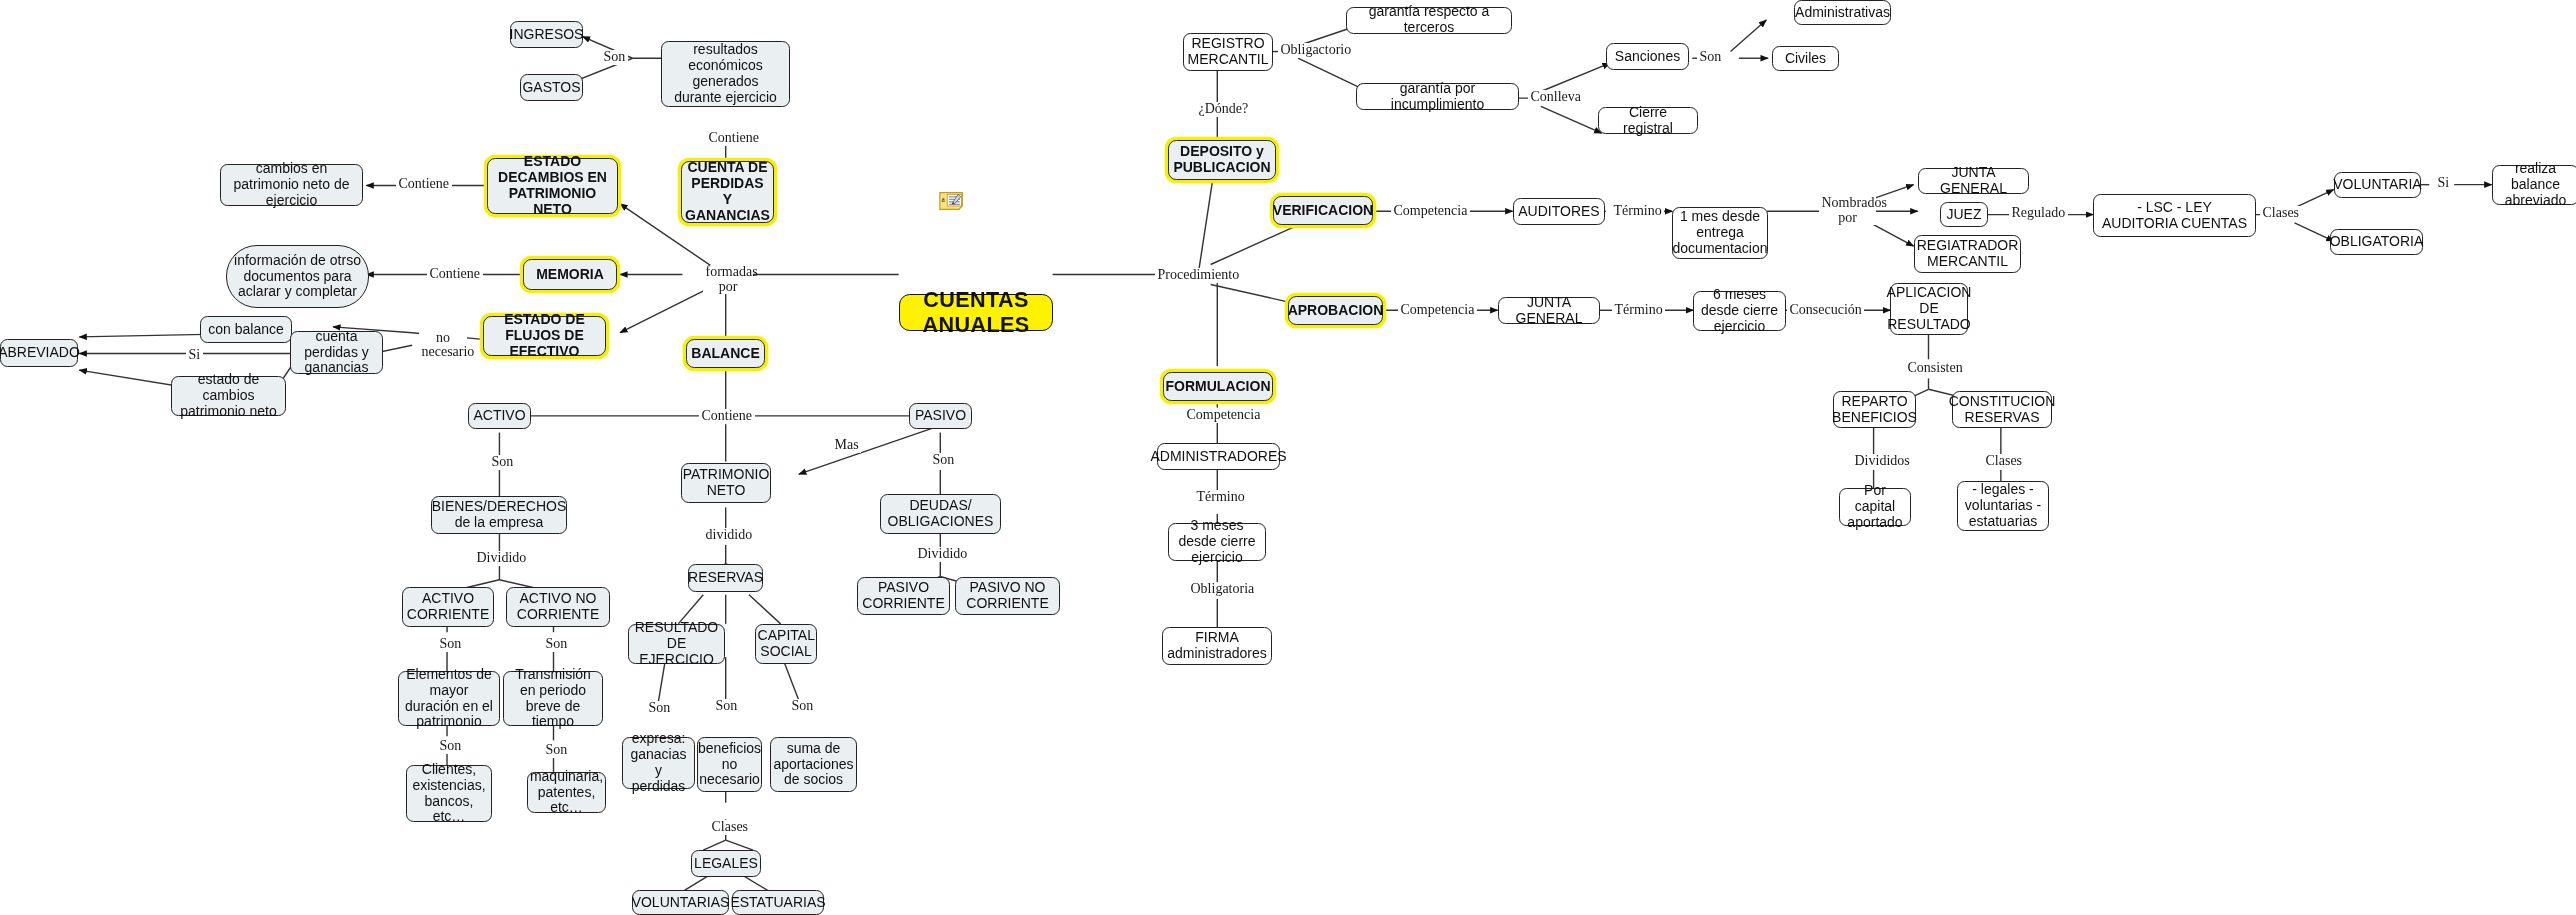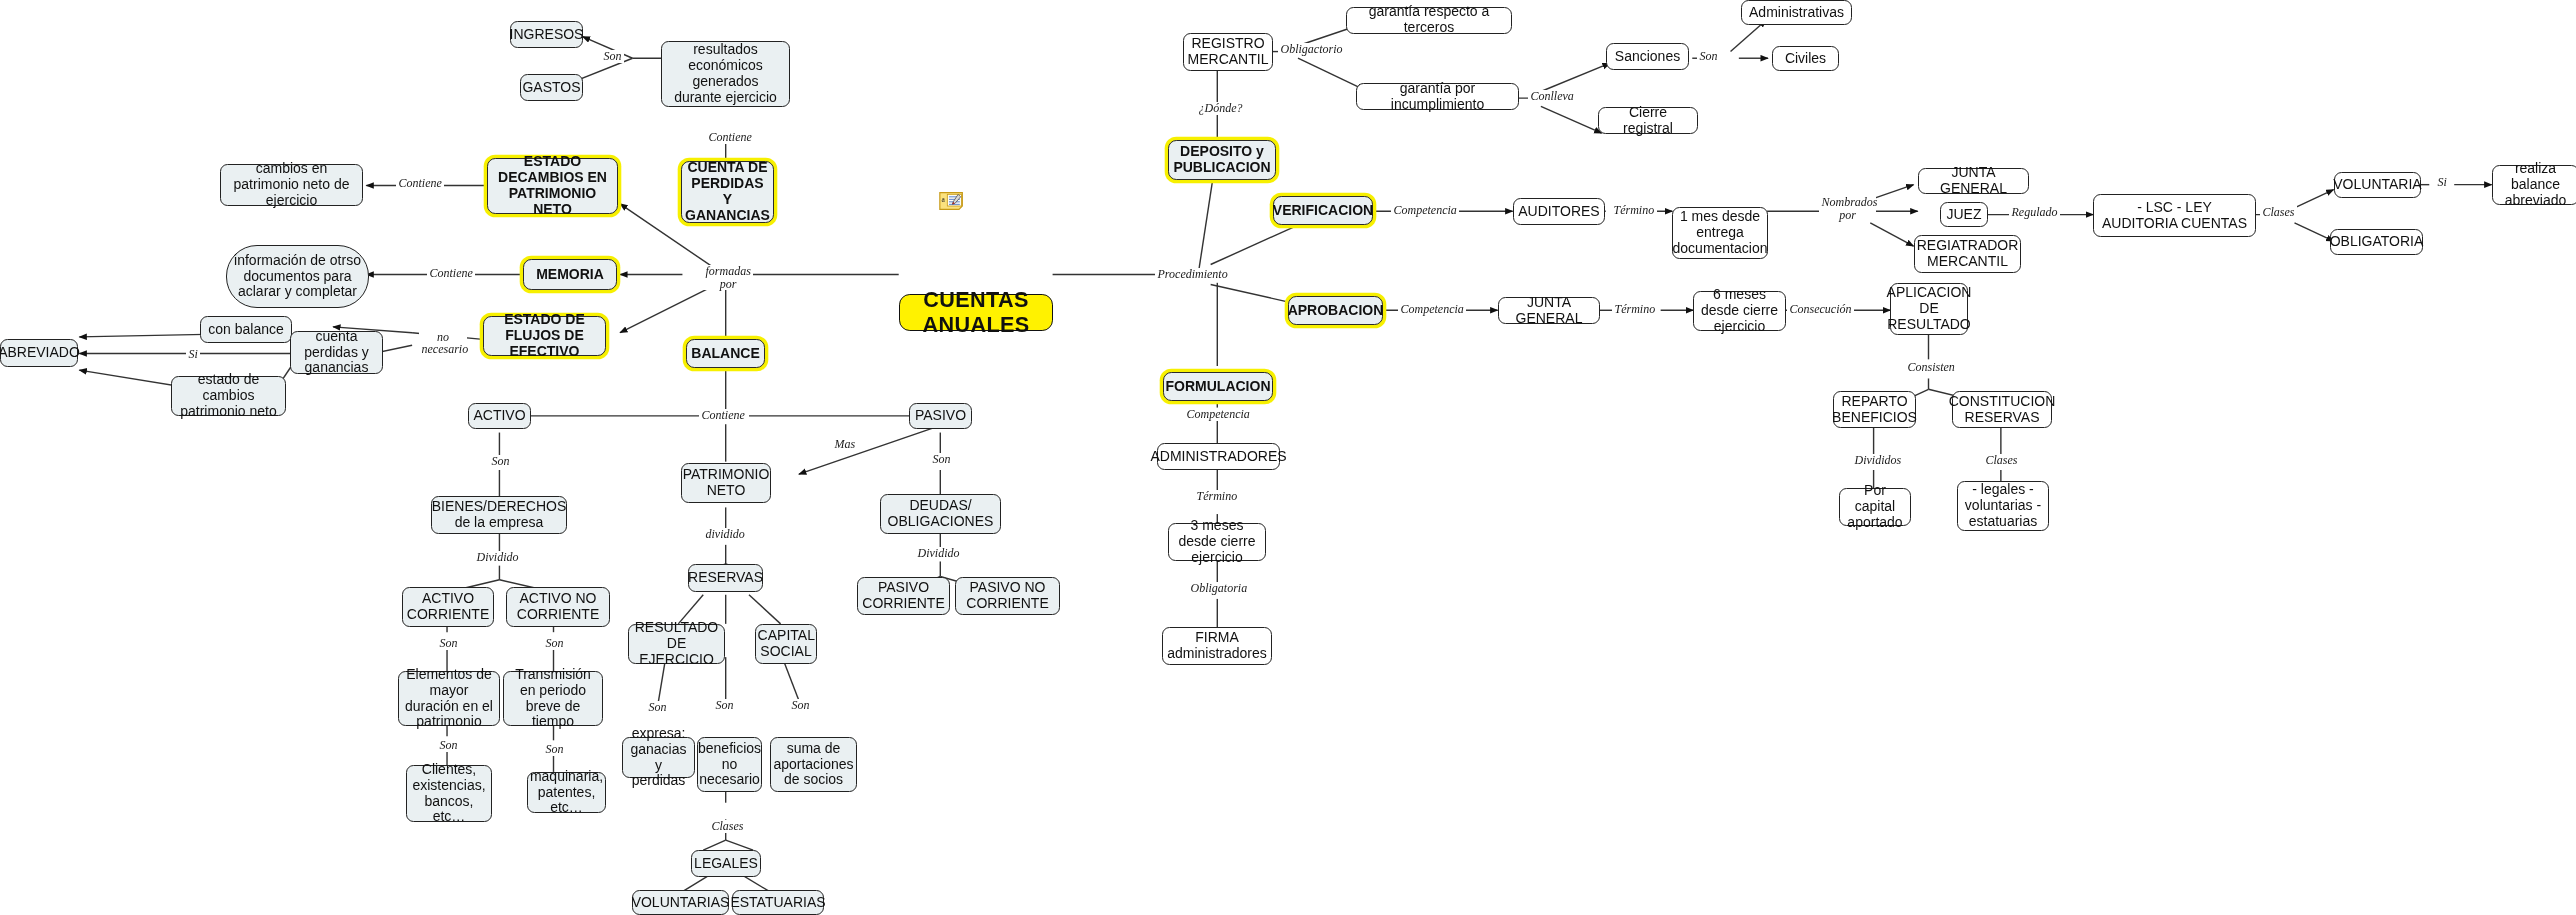--- a/index.html
+++ b/index.html
@@ -10,22 +10,22 @@
   .node{position:absolute;box-sizing:border-box;display:flex;align-items:center;
         justify-content:center;text-align:center;border:1.2px solid #222;
         border-radius:7.5px;background:#eaf0f2;color:#111;
         font-size:14px;line-height:1.13;padding:2.5px 5.8px;}
   .node.plain{background:#ffffff;}
   .node.hl{background:#eaf0f2;border:1.2px solid #2b2b2b;
            box-shadow:0 0 0 3.3px #f7f000;font-weight:bold;border-radius:8.3px;}
   .node.center{background:#fff200;border:1.5px solid #111;font-weight:bold;
                font-size:21.6px;letter-spacing:0.4px;border-radius:10.8px;}
 
-  .lbl{position:absolute;font-family:"Liberation Serif", serif;font-style:italic;
-       font-size:12px;color:#1a1a1a;background:#ffffff;padding:0 2.5px;
+  .lbl{position:absolute;font-family:"Liberation Serif", serif;
+       font-size:14px;color:#1a1a1a;background:#ffffff;padding:0 2.5px;
        white-space:nowrap;line-height:1.05;text-align:center;}
 
   .noteicon{position:absolute;width:25px;height:20px;}
 </style>
 </head>
 <body>
 
 <div id="canvas">
 
   <svg id="edges" viewBox="0 0 3096 1100" width="2576" height="915">
@@ -216,32 +216,32 @@
   <div class="node" style="left:402px;top:587px;width:92px;height:40px;">ACTIVO CORRIENTE</div>
   <div class="node" style="left:506px;top:587px;width:104px;height:40px;">ACTIVO NO CORRIENTE</div>
   <div class="node" style="left:398px;top:671px;width:102px;height:55px;">Elementos de mayor duración en el patrimonio</div>
   <div class="node" style="left:503px;top:671px;width:100px;height:55px;">Transmisión en periodo breve de tiempo</div>
   <div class="node" style="left:406px;top:765px;width:86px;height:57px;">Clientes, existencias, bancos, etc…</div>
   <div class="node" style="left:527px;top:772px;width:79px;height:41px;">maquinaria, patentes, etc…</div>
 
   <div class="node" style="left:688px;top:564px;width:75px;height:27.5px;">RESERVAS</div>
   <div class="node" style="left:628px;top:624px;width:97px;height:40px;">RESULTADO DE EJERCICIO</div>
   <div class="node" style="left:755px;top:624px;width:62px;height:40px;">CAPITAL SOCIAL</div>
-  <div class="node" style="left:622px;top:737px;width:73px;height:41px;">expresa: ganacias y perdidas</div>
+  <div class="node" style="left:622px;top:737px;width:73px;height:52px;">expresa: ganacias y perdidas</div>
   <div class="node" style="left:697px;top:737px;width:65px;height:55px;">beneficios no necesario</div>
   <div class="node" style="left:770px;top:737px;width:87px;height:55px;">suma de aportaciones de socios</div>
   <div class="node" style="left:691px;top:850px;width:70px;height:27px;">LEGALES</div>
   <div class="node" style="left:632px;top:890px;width:97px;height:25px;">VOLUNTARIAS</div>
   <div class="node" style="left:732px;top:890px;width:92px;height:25px;">ESTATUARIAS</div>
 
   <div class="node plain" style="left:1183px;top:33px;width:90px;height:38px;">REGISTRO MERCANTIL</div>
   <div class="node plain" style="left:1346px;top:6.7px;width:166px;height:27px;">garantía respecto a terceros</div>
   <div class="node plain" style="left:1356px;top:83px;width:163px;height:27px;">garantía por incumplimiento</div>
   <div class="node plain" style="left:1606px;top:43px;width:83px;height:27px;">Sanciones</div>
-  <div class="node plain" style="left:1741px;top:0px;width:111px;height:25px;">Administrativas</div>
+  <div class="node plain" style="left:1794px;top:0px;width:97px;height:25px;">Administrativas</div>
   <div class="node plain" style="left:1772px;top:46px;width:67px;height:25px;">Civiles</div>
   <div class="node plain" style="left:1598px;top:107px;width:100px;height:27px;">Cierre registral</div>
   <div class="node hl" style="left:1168px;top:140px;width:108px;height:40px;">DEPOSITO y PUBLICACION</div>
 
   <div class="node hl" style="left:1273px;top:196px;width:100px;height:29px;">VERIFICACION</div>
   <div class="node plain" style="left:1513px;top:198px;width:92px;height:27px;">AUDITORES</div>
   <div class="node plain" style="left:1672px;top:185px;width:96px;height:52px;margin-top:22px;">1 mes desde entrega documentacion</div>
   <div class="node plain" style="left:1918px;top:168px;width:111px;height:26px;">JUNTA GENERAL</div>
   <div class="node plain" style="left:1940px;top:202px;width:48px;height:25px;">JUEZ</div>
   <div class="node plain" style="left:1914px;top:235px;width:107px;height:38px;">REGIATRADOR MERCANTIL</div>

